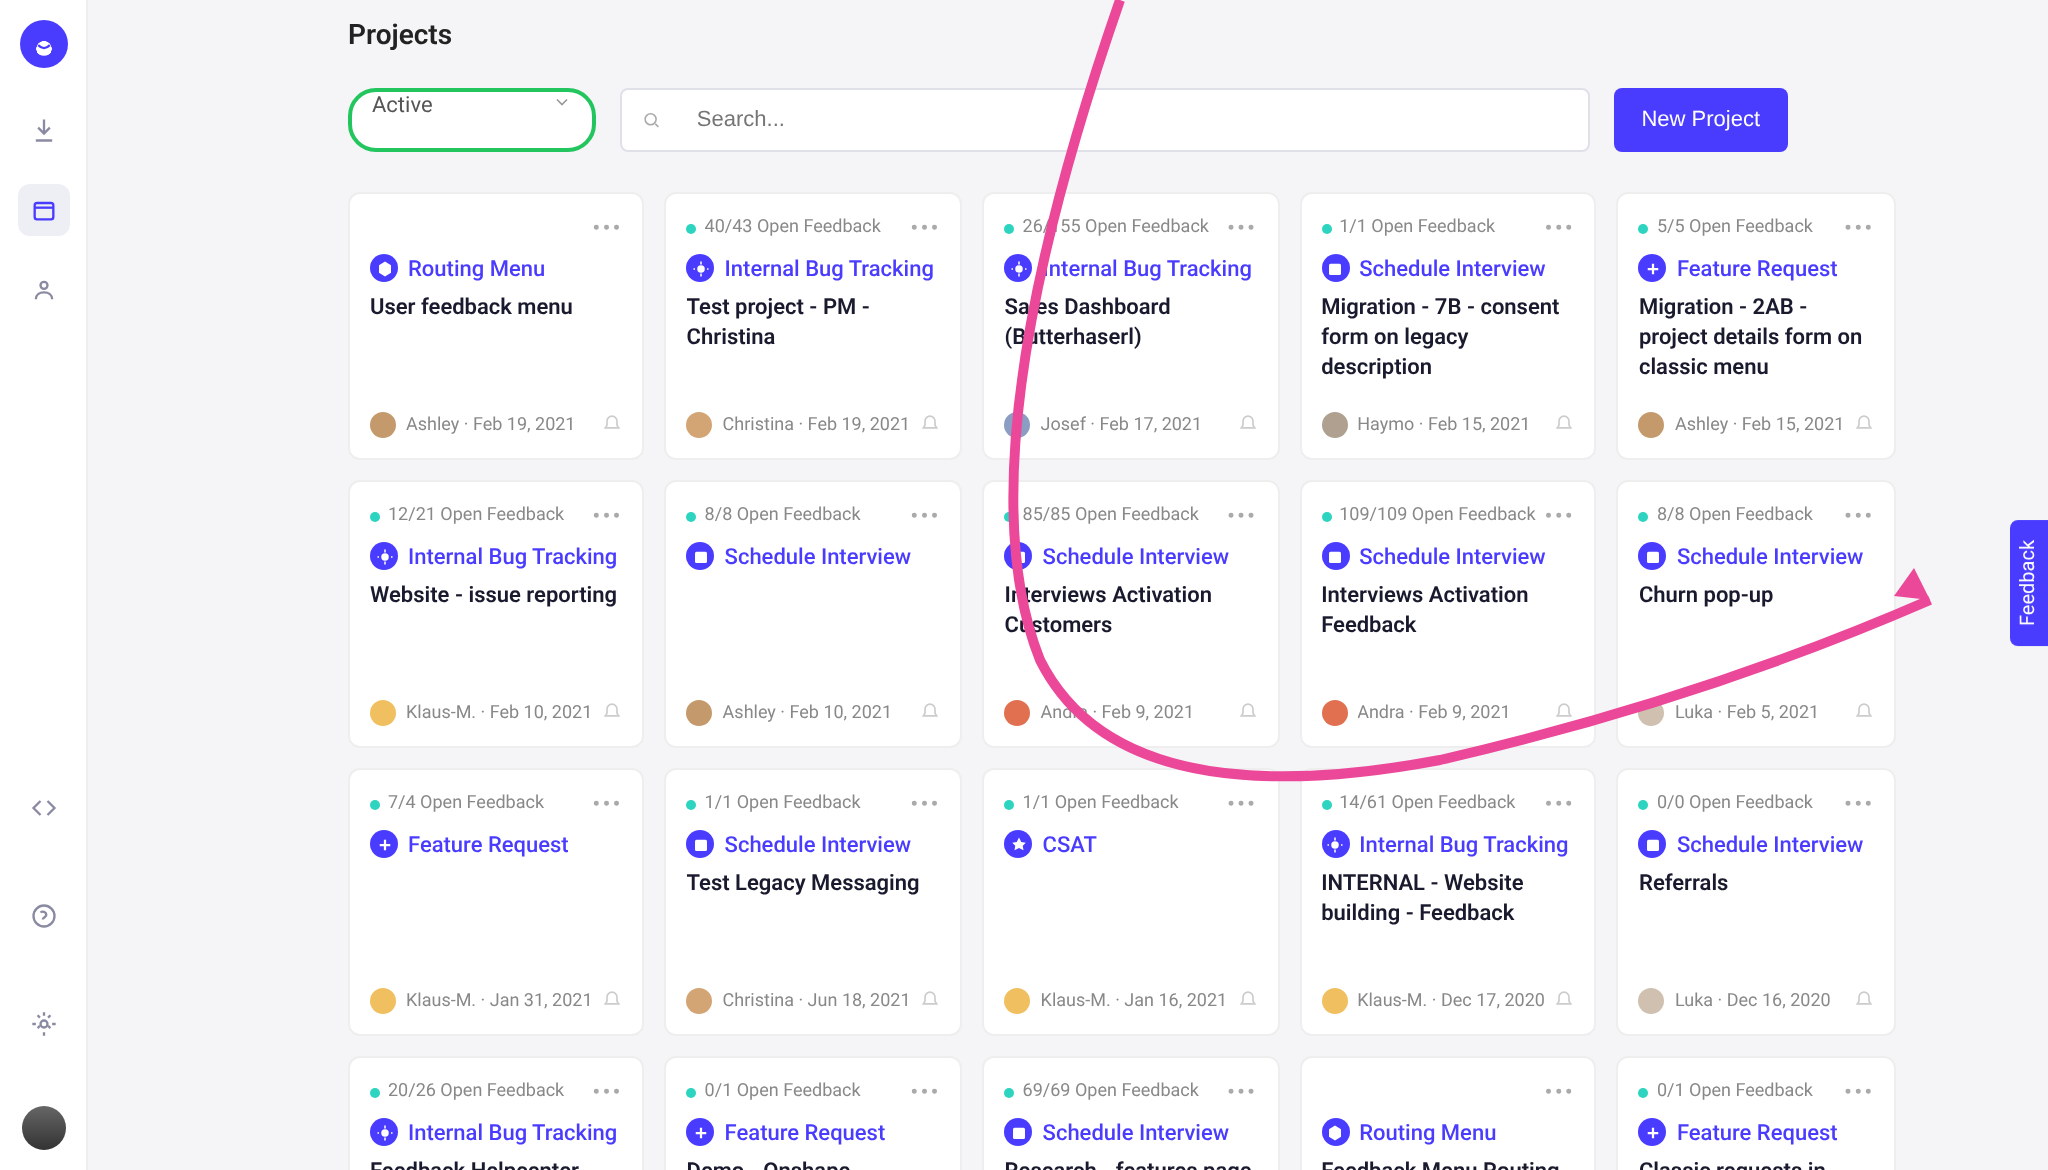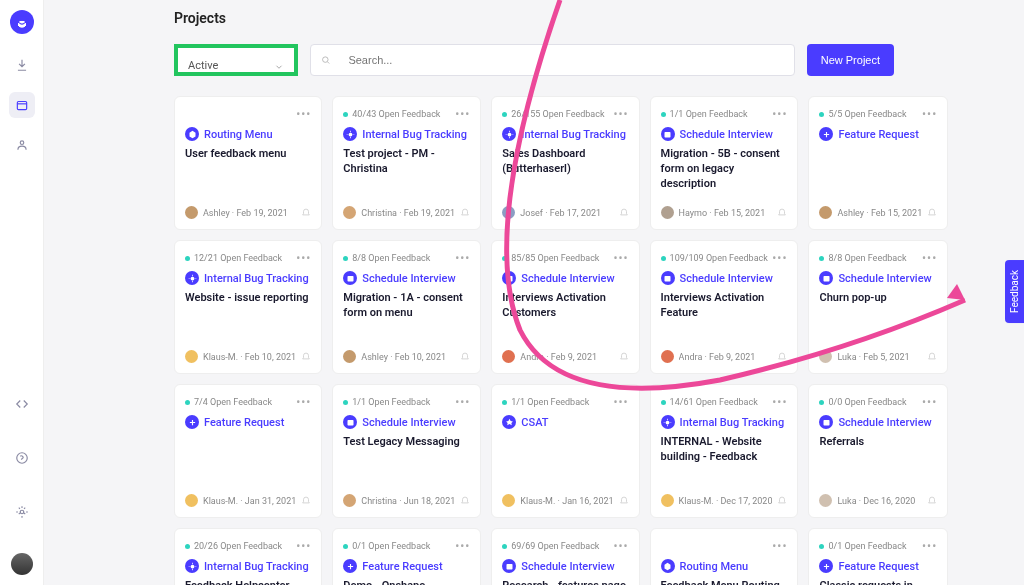--- a/index.html
+++ b/index.html
@@ -6,21 +6,21 @@
 body { font-family: -apple-system, BlinkMacSystemFont, "Segoe UI", Roboto, sans-serif; background: #f5f5f7; color: #1a1a2e; width: 1024px; height: 585px; overflow: hidden; position: relative; }
 .sidebar { position: fixed; left: 0; top: 0; width: 44px; height: 585px; background: #fff; border-right: 1px solid #eee; display: flex; flex-direction: column; align-items: center; padding-top: 10px; }
 .sidebar .logo { width: 24px; height: 24px; border-radius: 50%; background: radial-gradient(circle at 50% 60%, #fff 20%, #4a3cff 21%); margin-bottom: 18px; display:flex; align-items:center; justify-content:center; }
 .sidebar .nav-icon { width: 26px; height: 26px; border-radius: 6px; margin-bottom: 14px; display: flex; align-items: center; justify-content: center; color: #8a8aa3; cursor: pointer; }
 .sidebar .nav-icon.active { background: #eeeef5; color: #4a3cff; }
 .sidebar .bottom { margin-top: auto; margin-bottom: 10px; display: flex; flex-direction: column; align-items: center; gap: 14px; }
 .avatar-me { width: 22px; height: 22px; border-radius: 50%; background: #333; }
 .main { margin-left: 44px; padding: 10px 130px 0 130px; height: 585px; overflow: hidden; }
 .page-title { font-size: 14px; font-weight: 600; margin-bottom: 18px; color: #222; }
 .controls { display: flex; align-items: center; gap: 12px; margin-bottom: 20px; }
-.filter { width: 124px; height: 32px; background: #fff; border: 4px solid #22c55e; border-radius: 0; display: flex; align-items: flex-end; padding: 0 10px; font-size: 11px; color: #555; cursor: pointer; justify-content: space-between; }
+.filter { width: 124px; height: 32px; background: #fff; border: 2px solid #22c55e; border-radius: 14px; display: flex; align-items: flex-start; padding: 0 10px; font-size: 11px; color: #555; cursor: pointer; justify-content: space-between; }
 .search { flex: 1; height: 32px; background: #fff; border: 1px solid #e0e0e8; border-radius: 4px; display: flex; align-items: center; padding: 1px 10px; gap: 18px; }
 .search input { border: none; outline: none; font-size: 11px; width: 100%; color: #555; }
 .btn-primary { height: 32px; background: #4a3cff; color: #fff; border: none; border-radius: 4px; padding: 0 14px; font-size: 11px; font-weight: 500; cursor: pointer; }
 .grid { display: grid; grid-template-columns: repeat(5, 1fr); gap: 10px; }
 .card { background: #fff; border: 1px solid #eee; border-radius: 6px; padding: 10px; height: 134px; display: flex; flex-direction: column; position: relative; }
 .card .top { display: flex; align-items: center; justify-content: space-between; margin-bottom: 6px; }
 .card .ofb { font-size: 9px; color: #888; display: flex; align-items: center; gap: 4px; }
 .dot { width: 5px; height: 5px; border-radius: 50%; background: #2dd4bf; }
 .more { color: #aaa; font-size: 12px; cursor: pointer; letter-spacing: 1px; }
 .badge-row { display: flex; align-items: center; gap: 5px; margin-bottom: 6px; }
@@ -189,21 +189,21 @@
       <div class="more">•••</div>
     </div>
     <div class="badge-row">
       <div class="badge-icon" style="background:#4a3cff">
             <svg viewBox="0 0 24 24" width="9" height="9" fill="#fff">
               <rect x="4" y="5" width="16" height="15" rx="2"></rect>
             </svg>
           </div>
       <div class="badge-label" style="color:#4a3cff">Schedule Interview</div>
     </div>
-    <div class="card-title">Migration - 5B - consent form on legacy description</div>
+    <div class="card-title">Migration - 7B - consent form on legacy description</div>
     <div class="footer">
       <div class="av" style="background:#b0a090"></div>
       <div class="meta">Haymo · Feb 15, 2021</div>
       <div class="bell"><svg class="tiny" viewBox="0 0 24 24" fill="none" stroke="currentColor" stroke-width="2">
               <path d="M18 16v-5a6 6 0 10-12 0v5l-2 3h16z"></path>
             </svg></div>
     </div>
       </div>
       <div class="card">
     <div class="top">
@@ -214,20 +214,21 @@
       <div class="more">•••</div>
     </div>
     <div class="badge-row">
       <div class="badge-icon" style="background:#4a3cff">
             <svg viewBox="0 0 24 24" width="9" height="9" fill="none" stroke="#fff" stroke-width="3">
               <path d="M12 5v14M5 12h14"></path>
             </svg>
           </div>
       <div class="badge-label" style="color:#4a3cff">Feature Request</div>
     </div>
+    <div class="card-title">Migration - 2AB - project details form on classic menu</div>
     <div class="footer">
       <div class="av" style="background:#c49a6c"></div>
       <div class="meta">Ashley · Feb 15, 2021</div>
       <div class="bell"><svg class="tiny" viewBox="0 0 24 24" fill="none" stroke="currentColor" stroke-width="2">
               <path d="M18 16v-5a6 6 0 10-12 0v5l-2 3h16z"></path>
             </svg></div>
     </div>
       </div>
       <div class="card">
     <div class="top">
@@ -264,21 +265,20 @@
       <div class="more">•••</div>
     </div>
     <div class="badge-row">
       <div class="badge-icon" style="background:#4a3cff">
             <svg viewBox="0 0 24 24" width="9" height="9" fill="#fff">
               <rect x="4" y="5" width="16" height="15" rx="2"></rect>
             </svg>
           </div>
       <div class="badge-label" style="color:#4a3cff">Schedule Interview</div>
     </div>
-    <div class="card-title">Migration - 1A - consent form on menu</div>
     <div class="footer">
       <div class="av" style="background:#c49a6c"></div>
       <div class="meta">Ashley · Feb 10, 2021</div>
       <div class="bell"><svg class="tiny" viewBox="0 0 24 24" fill="none" stroke="currentColor" stroke-width="2">
               <path d="M18 16v-5a6 6 0 10-12 0v5l-2 3h16z"></path>
             </svg></div>
     </div>
       </div>
       <div class="card">
     <div class="top">
@@ -314,21 +314,21 @@
       <div class="more">•••</div>
     </div>
     <div class="badge-row">
       <div class="badge-icon" style="background:#4a3cff">
             <svg viewBox="0 0 24 24" width="9" height="9" fill="#fff">
               <rect x="4" y="5" width="16" height="15" rx="2"></rect>
             </svg>
           </div>
       <div class="badge-label" style="color:#4a3cff">Schedule Interview</div>
     </div>
-    <div class="card-title">Interviews Activation Feature</div>
+    <div class="card-title">Interviews Activation Feedback</div>
     <div class="footer">
       <div class="av" style="background:#e07050"></div>
       <div class="meta">Andra · Feb 9, 2021</div>
       <div class="bell"><svg class="tiny" viewBox="0 0 24 24" fill="none" stroke="currentColor" stroke-width="2">
               <path d="M18 16v-5a6 6 0 10-12 0v5l-2 3h16z"></path>
             </svg></div>
     </div>
       </div>
       <div class="card">
     <div class="top">

